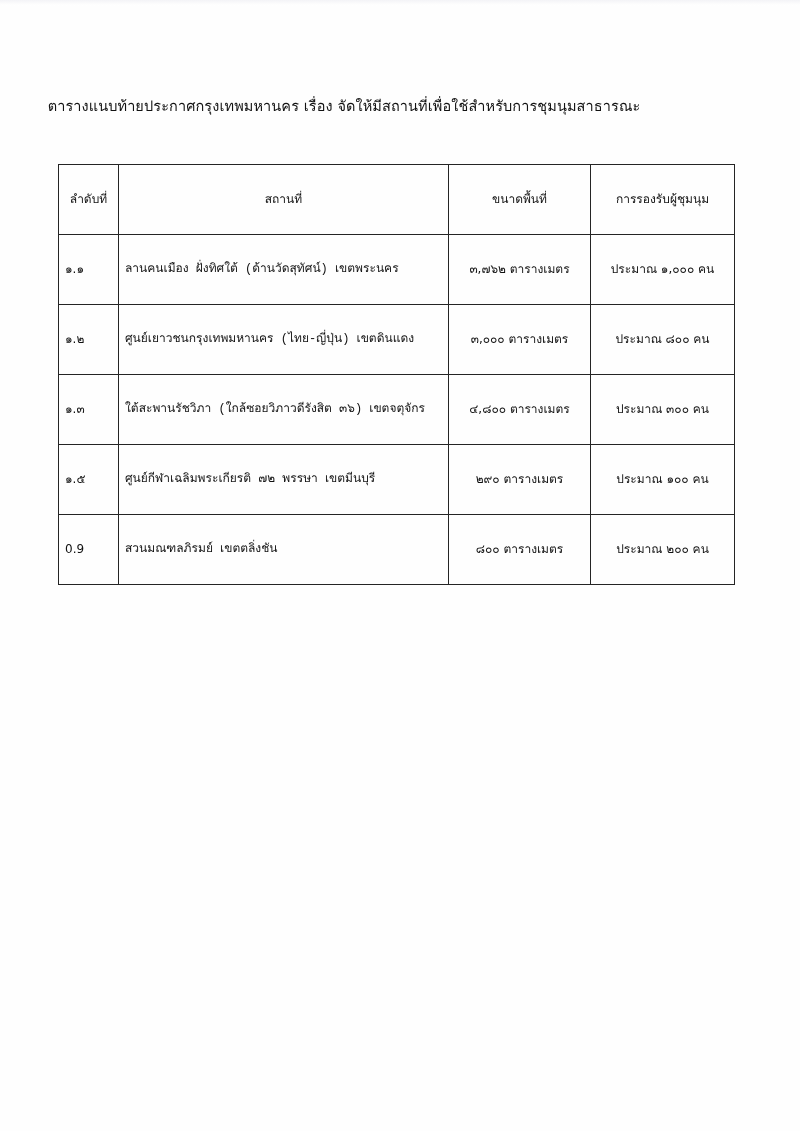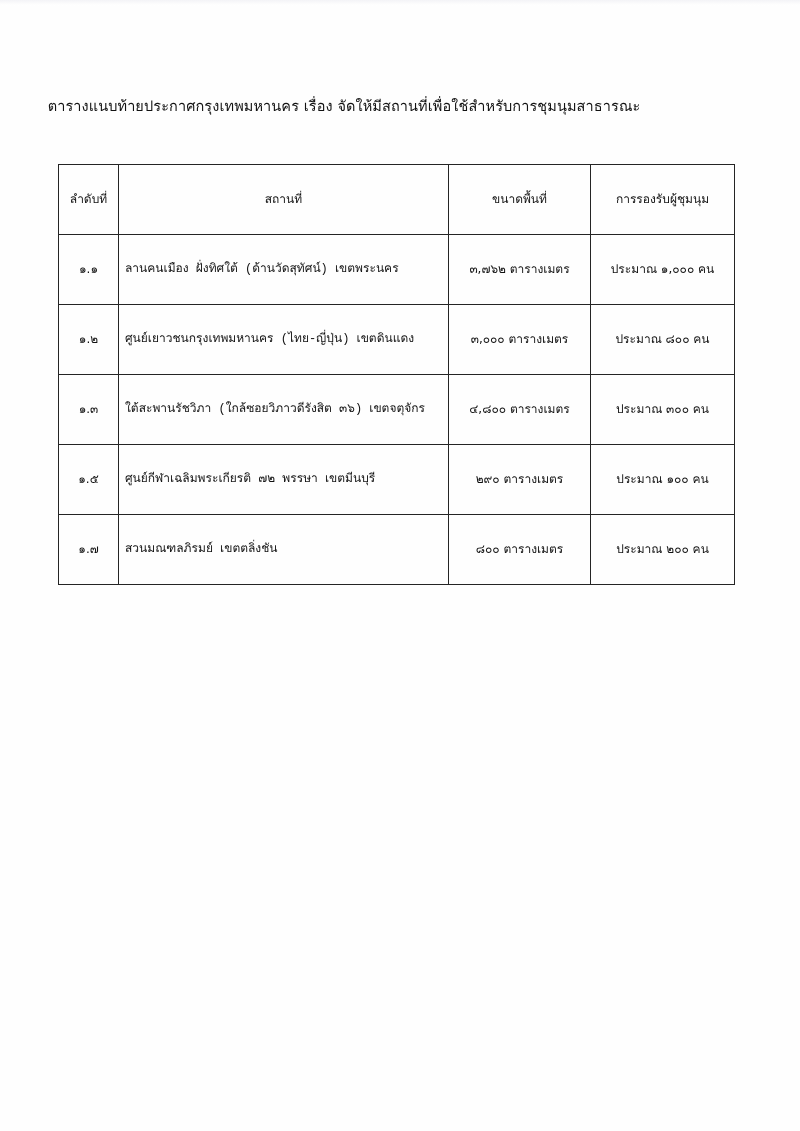--- a/index.html
+++ b/index.html
@@ -72,21 +72,21 @@
   }
 
   
   col.c-order  { width: 60px; }
   col.c-place  { width: 330px; }
   col.c-area   { width: 142px; }
   col.c-cap    { width: 144px; }
 
   thead th { text-align: center; }
 
-  td.order  { text-align: center; font-size: 13.5px; }
+  td.order  { text-align: left; font-size: 13.5px; }
   td.place  { text-align: left; padding-left: 10px; font-family: Liberation Mono, monospace; }
   td.area   { text-align: center; }
   td.cap    { text-align: center; }
 </style>
 </head>
 <body>
 
 <div class="page">
 
   <div class="scan-edge"></div>
@@ -128,21 +128,21 @@
           <td class="area">๔,๘๐๐ ตารางเมตร</td>
           <td class="cap">ประมาณ ๓๐๐ คน</td>
         </tr>
         <tr>
           <td class="order">๑.๕</td>
           <td class="place">ศูนย์กีฬาเฉลิมพระเกียรติ ๗๒ พรรษา เขตมีนบุรี</td>
           <td class="area">๒๙๐ ตารางเมตร</td>
           <td class="cap">ประมาณ ๑๐๐ คน</td>
         </tr>
         <tr>
-          <td class="order">๑.๗</td>
+          <td class="order">0.9</td>
           <td class="place">สวนมณฑลภิรมย์ เขตตลิ่งชัน</td>
           <td class="area">๘๐๐ ตารางเมตร</td>
           <td class="cap">ประมาณ ๒๐๐ คน</td>
         </tr>
       </tbody>
     </table>
   </div>
 
 </div>
 

